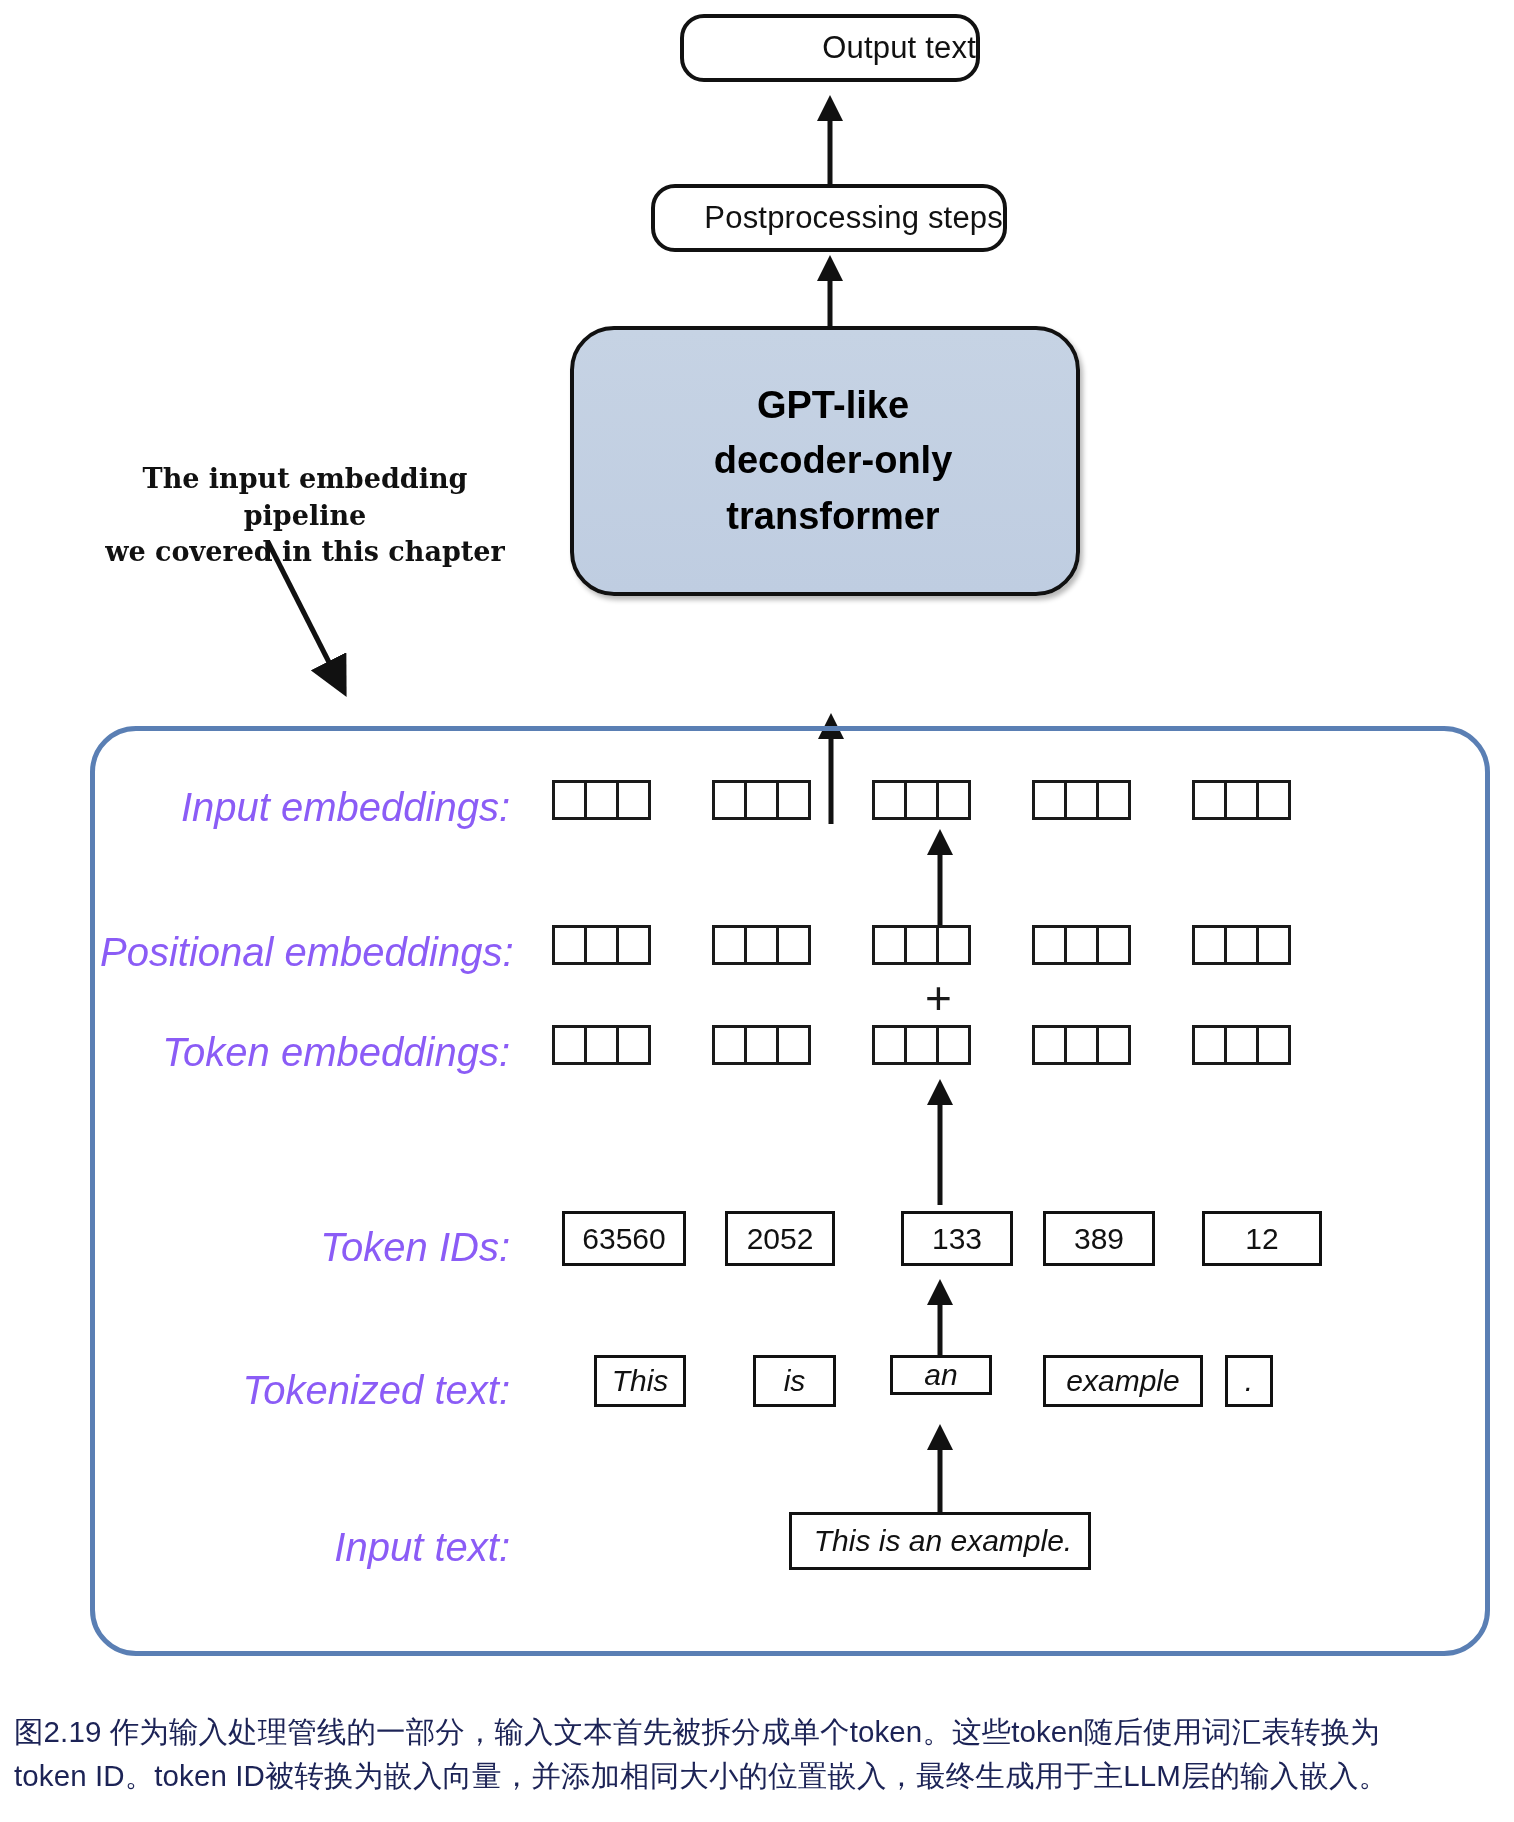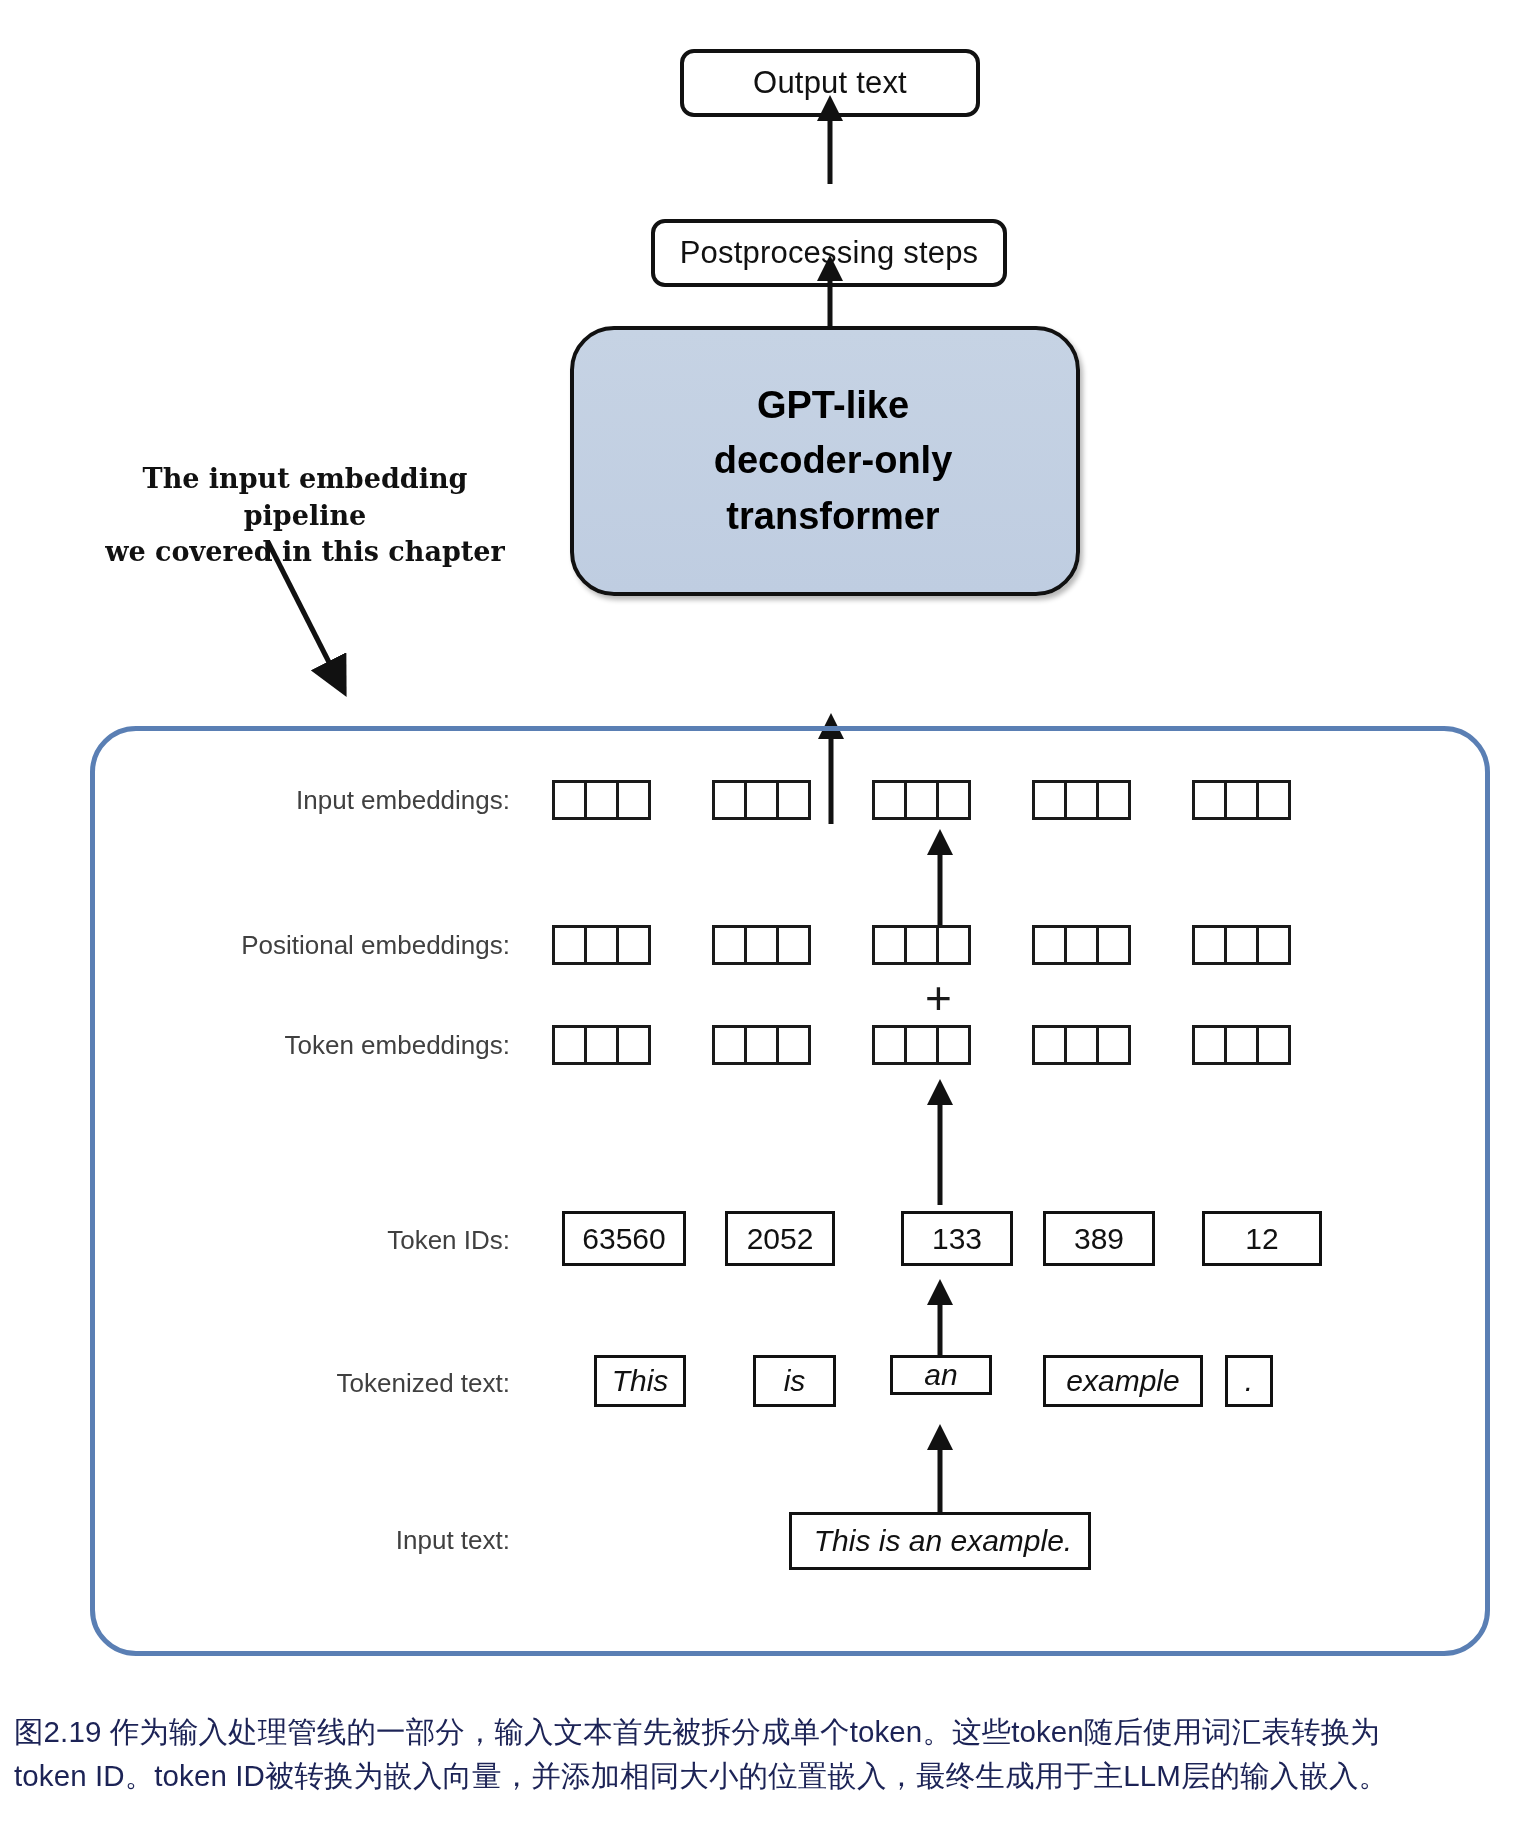--- a/index.html
+++ b/index.html
@@ -17,29 +17,28 @@
     height: 1822px;
     overflow: hidden;
     background: #ffffff;
   }
 
   
   .pill {
     position: absolute;
     box-sizing: border-box;
     border: 4px solid #111111;
-    border-radius: 14px;
+    border-radius: 24px;
     background: #ffffff;
     display: flex;
     align-items: center;
-    justify-content: center;
+    justify-content: flex-end;
     font-size: 31px;
     letter-spacing: 0.2px;
     color: #111111;
-    margin-top: 35px;
   }
 
   .gptbox {
     position: absolute;
     box-sizing: border-box;
     border: 4px solid #111111;
     border-radius: 44px;
     background: #c3d0e2;
     background: linear-gradient(180deg,#c6d3e4 0%, #bfcde1 100%);
     display: flex;
@@ -87,24 +86,25 @@
     border-bottom: 26px solid #111111;
     transform: translateX(-13px);
   }
 
   
   .diag-arrow { position: absolute; }
 
   
   .row-label {
     position: absolute;
-    font-size: 26px;
-    color: #404040;
+    font-size: 40px;
+    color: #8b5cf6;
     text-align: right;
     white-space: nowrap;
+    font-style: italic;
   }
 
   
   .cellgroup {
     position: absolute;
     display: flex;
   }
   .cellgroup .cell {
     box-sizing: border-box;
     width: 35px;

